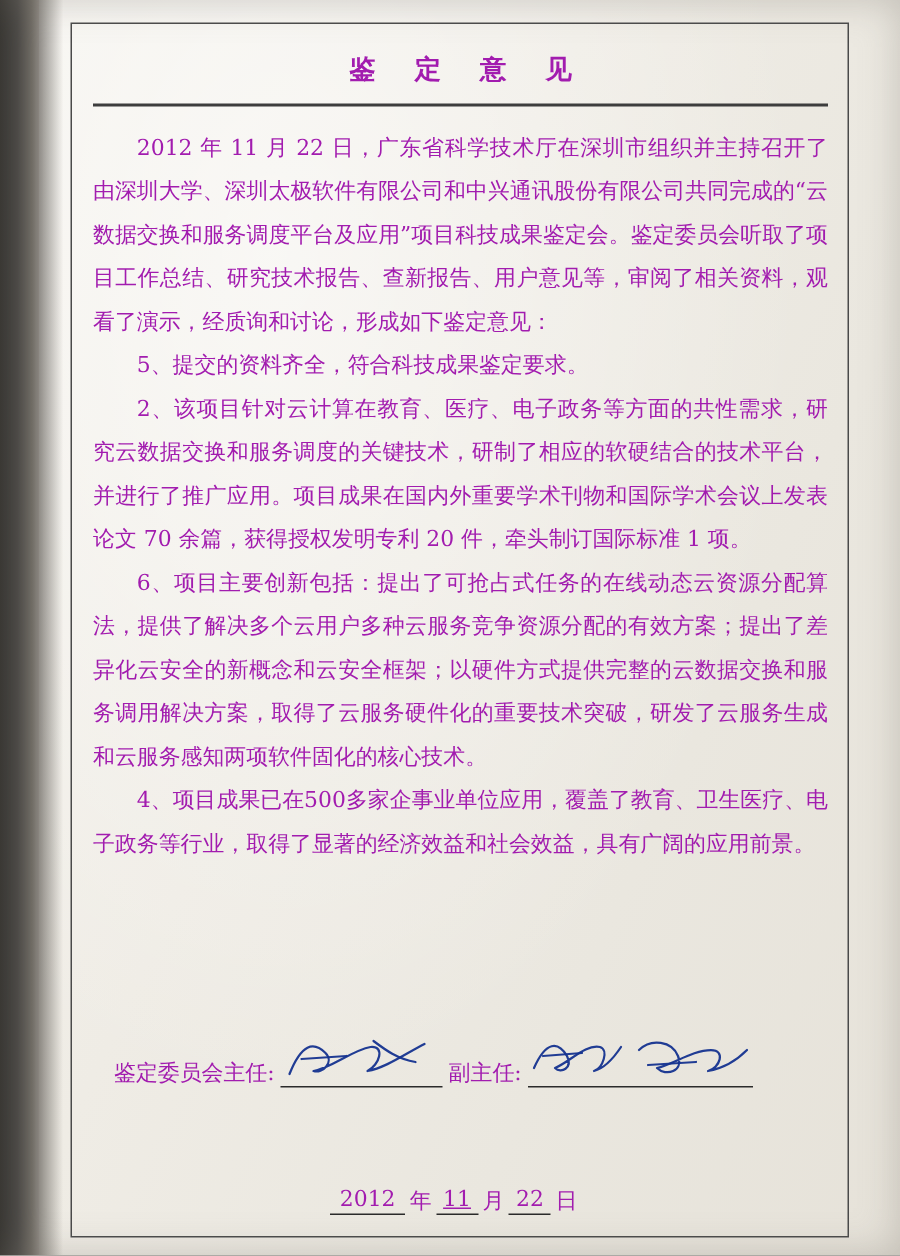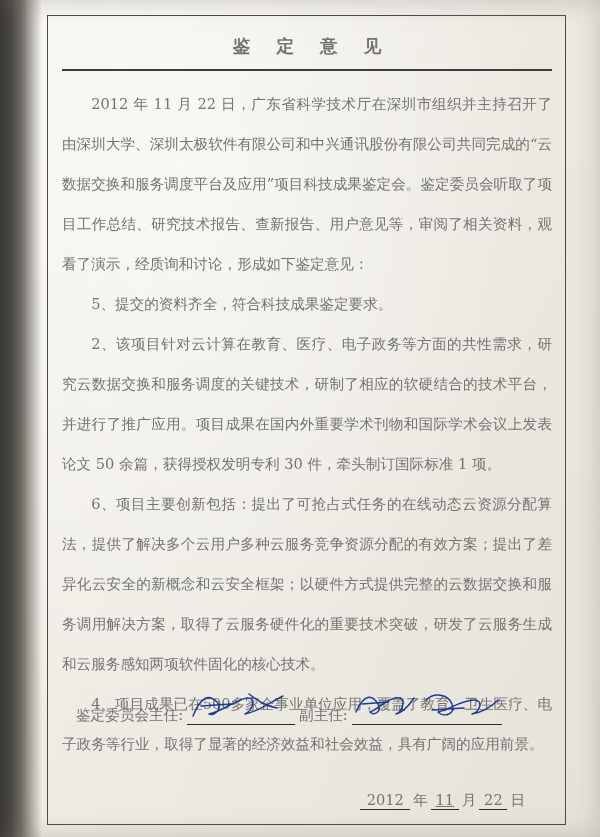--- a/index.html
+++ b/index.html
@@ -57,54 +57,54 @@
     height: 837px;
     background: linear-gradient(90deg, rgba(90,86,80,0.65), rgba(235,231,223,0.1));
   }
 
   .content {
     position: absolute;
     left: 62px;
     top: 22px;
     width: 490px;
     height: 790px;
-    color: #737373;
+    color: #a21caf;
   }
 
   .doc-title {
     text-align: center;
     font-size: 17.5px;
     font-weight: bold;
     letter-spacing: 10px;
     margin: 12px 0 0 0;
     padding-left: 10px;
   }
   .title-rule {
     margin: 11px 0 0 0;
     height: 1.5px;
     background: #3d3d3d;
   }
 
   .body {
     margin-top: 13px;
     font-size: 14.6px;
-    line-height: 40px;
+    line-height: 29px;
     text-align: justify;
     text-justify: inter-ideograph;
   }
   .body p {
     margin: 0 0 0 0;
     text-indent: 2em;
   }
 
   
   .sig-area {
     position: absolute;
     left: 0;
-    right: 16px;
+    right: 0;
     top: 672px;
   }
   .sig-row {
     display: flex;
     align-items: flex-end;
     font-size: 14.6px;
     padding-left: 14px;
   }
   .sig-label { white-space: nowrap; }
   .sig-line {
@@ -126,21 +126,21 @@
   .scribble path {
     fill: none;
     stroke: #15338f;
     stroke-width: 1.5;
     stroke-linecap: round;
     stroke-linejoin: round;
     opacity: 0.95;
   }
   .date-row {
     display: flex;
-    justify-content: flex-end;
+    justify-content: center;
     align-items: flex-end;
     font-size: 14.6px;
     margin-top: 66px;
     padding-right: 10px;
   }
   .date-seg {
     display: inline-block;
     border-bottom: 1.2px solid #2b2b2b;
     text-align: center;
     padding: 0 3px 1px 3px;
@@ -162,21 +162,21 @@
 
   <div class="frame"></div>
 
   <div class="content">
     <div class="doc-title">鉴 定 意 见</div>
     <div class="title-rule"></div>
 
     <div class="body">
       <p>2012 年 11 月 22 日，广东省科学技术厅在深圳市组织并主持召开了由深圳大学、深圳太极软件有限公司和中兴通讯股份有限公司共同完成的“云数据交换和服务调度平台及应用”项目科技成果鉴定会。鉴定委员会听取了项目工作总结、研究技术报告、查新报告、用户意见等，审阅了相关资料，观看了演示，经质询和讨论，形成如下鉴定意见：</p>
       <p>5、提交的资料齐全，符合科技成果鉴定要求。</p>
-      <p>2、该项目针对云计算在教育、医疗、电子政务等方面的共性需求，研究云数据交换和服务调度的关键技术，研制了相应的软硬结合的技术平台，并进行了推广应用。项目成果在国内外重要学术刊物和国际学术会议上发表论文 50 余篇，获得授权发明专利 30 件，牵头制订国际标准 1 项。</p>
+      <p>2、该项目针对云计算在教育、医疗、电子政务等方面的共性需求，研究云数据交换和服务调度的关键技术，研制了相应的软硬结合的技术平台，并进行了推广应用。项目成果在国内外重要学术刊物和国际学术会议上发表论文 70 余篇，获得授权发明专利 20 件，牵头制订国际标准 1 项。</p>
       <p>6、项目主要创新包括：提出了可抢占式任务的在线动态云资源分配算法，提供了解决多个云用户多种云服务竞争资源分配的有效方案；提出了差异化云安全的新概念和云安全框架；以硬件方式提供完整的云数据交换和服务调用解决方案，取得了云服务硬件化的重要技术突破，研发了云服务生成和云服务感知两项软件固化的核心技术。</p>
       <p>4、项目成果已在500多家企事业单位应用，覆盖了教育、卫生医疗、电子政务等行业，取得了显著的经济效益和社会效益，具有广阔的应用前景。</p>
     </div>
 
     <div class="sig-area">
       <div class="sig-row">
         <span class="sig-label">鉴定委员会主任:</span>
         <span class="sig-line w1">
           <svg class="scribble" viewBox="0 0 108 40">
             <path d="M6 30 C14 10, 22 8, 30 16 C36 22, 28 30, 22 28 C34 26, 48 14, 60 12 C70 11, 66 24, 58 28 C70 26, 84 16, 96 10"></path>

